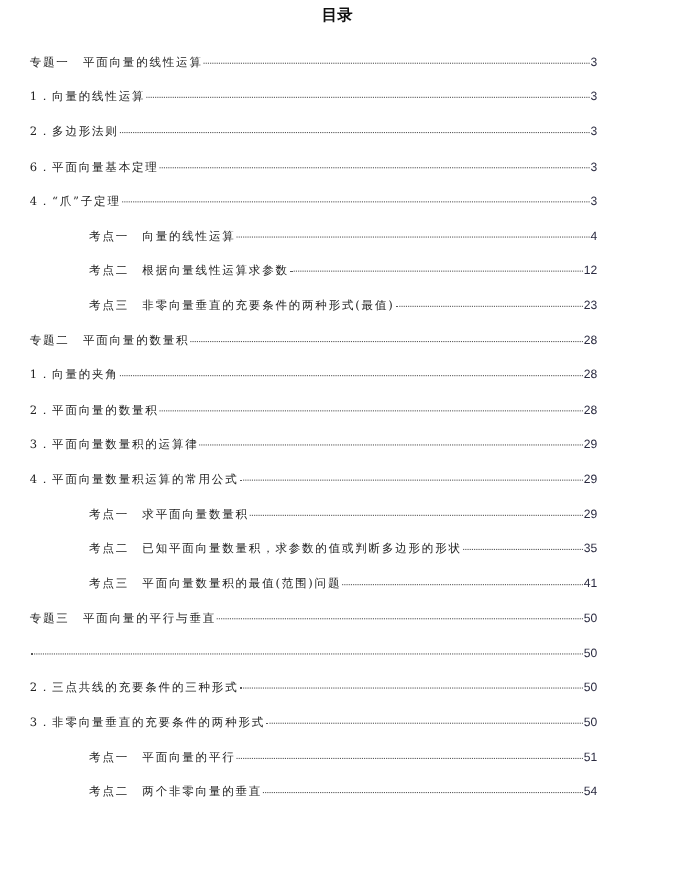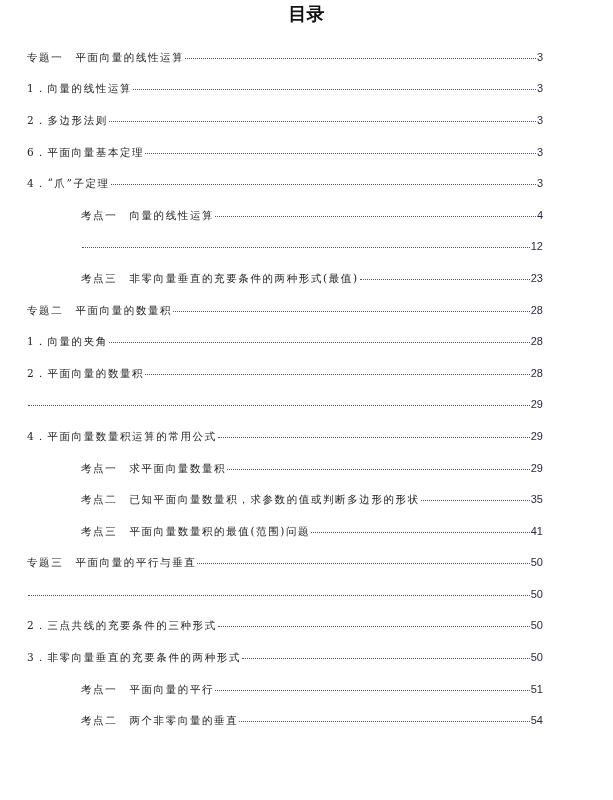--- a/index.html
+++ b/index.html
@@ -16,21 +16,21 @@
       color: #1a1a1a;
     }
     .toc-title {
       position: absolute;
       top: 2px;
       left: 0;
       width: 613px;
       text-align: center;
       font-family: "DejaVu Sans", "Liberation Sans", sans-serif;
       font-weight: bold;
-      font-size: 18px;
+      font-size: 14px;
       line-height: 24px;
       color: #111;
     }
     .toc-list {
       position: absolute;
       top: 41px;
       left: 0;
       width: 586px;
       margin: 0;
       padding: 0;
@@ -121,20 +121,21 @@
     </li>
   <li class="toc-row level-2">
       <div class="inner">
         <span class="label">考点一　向量的线性运算</span>
         <span class="leader"></span>
         <span class="page">4</span>
       </div>
     </li>
   <li class="toc-row level-2">
       <div class="inner">
+        <span class="label">考点二　根据向量线性运算求参数</span>
         <span class="leader"></span>
         <span class="page">12</span>
       </div>
     </li>
   <li class="toc-row level-2">
       <div class="inner">
         <span class="label">考点三　非零向量垂直的充要条件的两种形式(最值)</span>
         <span class="leader"></span>
         <span class="page">23</span>
       </div>
@@ -155,20 +156,21 @@
     </li>
   <li class="toc-row level-1">
       <div class="inner">
         <span class="label">2．平面向量的数量积</span>
         <span class="leader"></span>
         <span class="page">28</span>
       </div>
     </li>
   <li class="toc-row level-1">
       <div class="inner">
+        <span class="label">3．平面向量数量积的运算律</span>
         <span class="leader"></span>
         <span class="page">29</span>
       </div>
     </li>
   <li class="toc-row level-1">
       <div class="inner">
         <span class="label">4．平面向量数量积运算的常用公式</span>
         <span class="leader"></span>
         <span class="page">29</span>
       </div>

